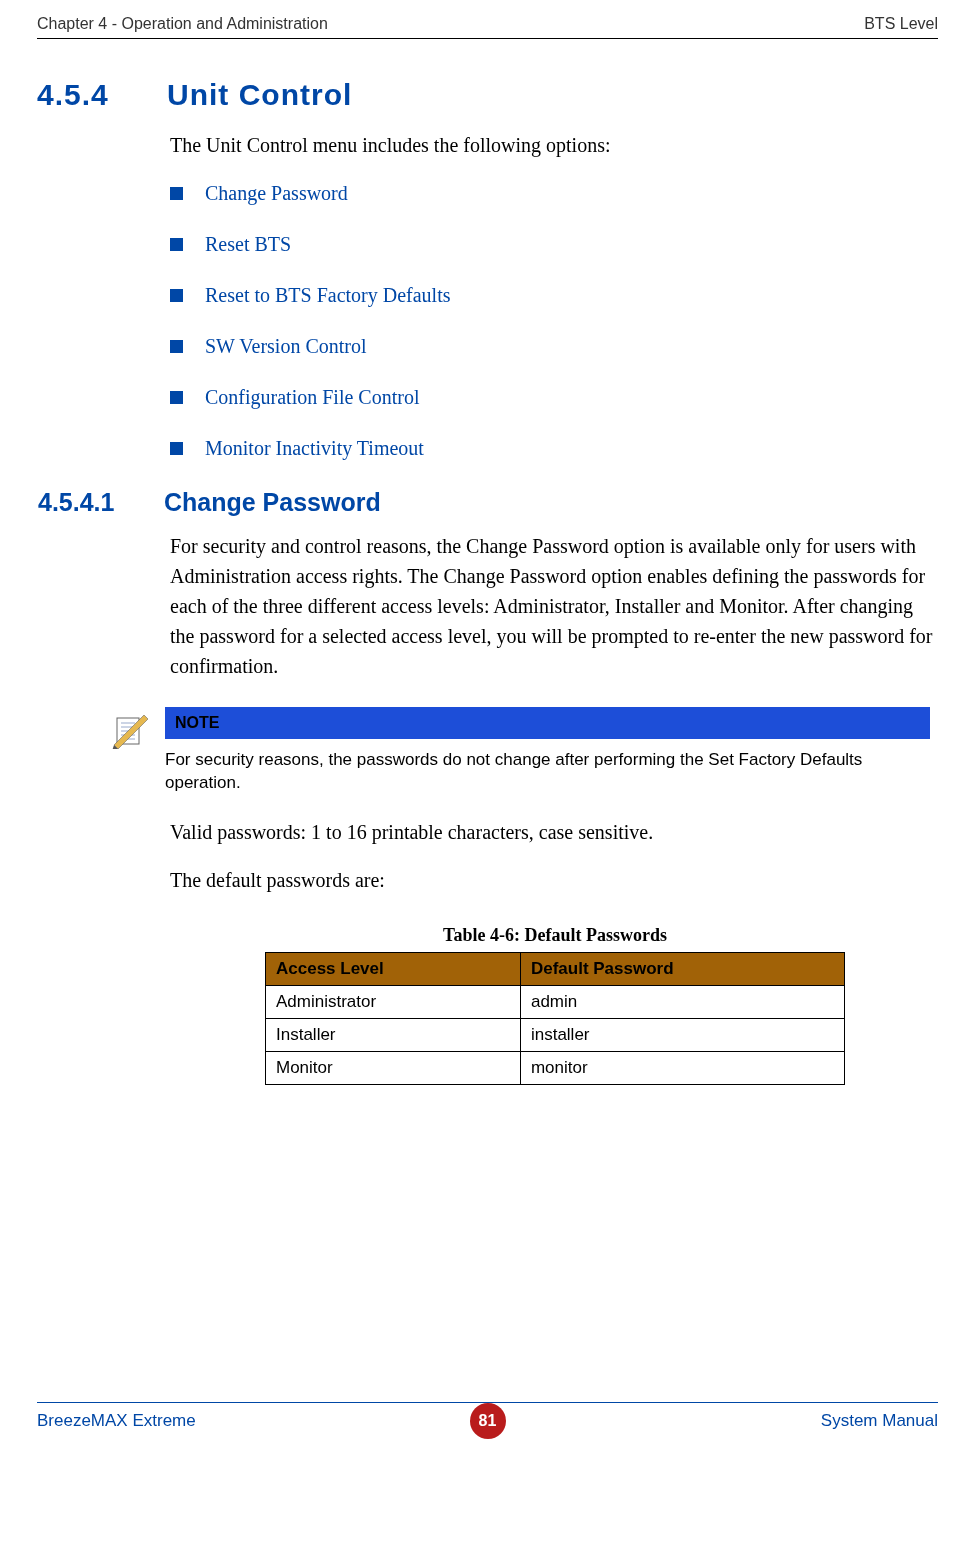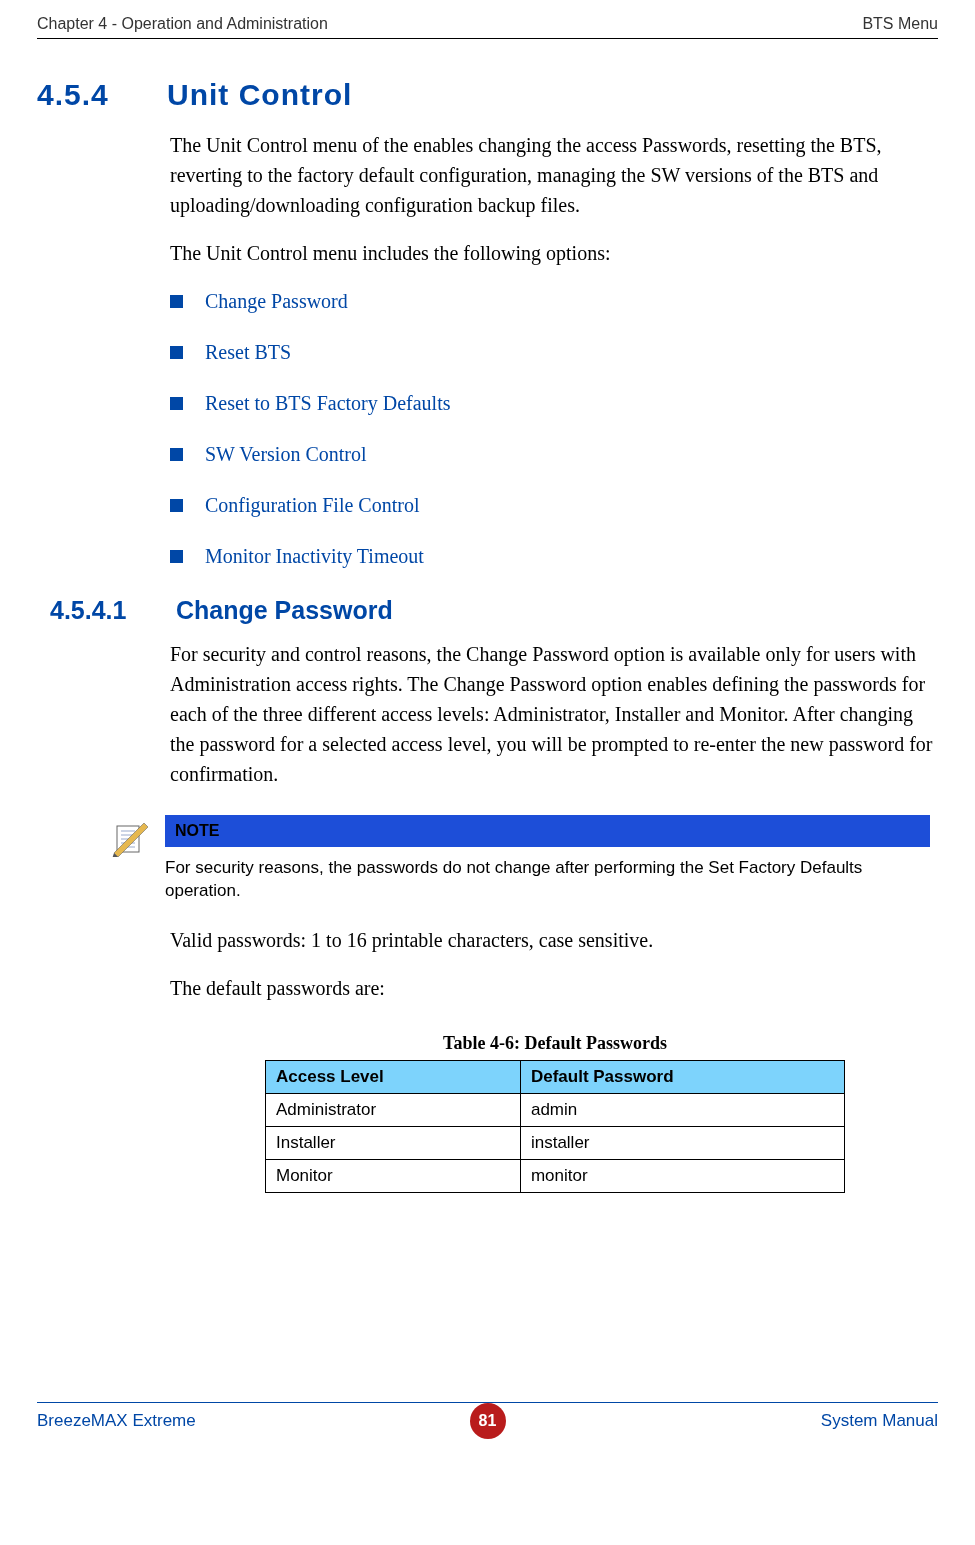--- a/index.html
+++ b/index.html
@@ -80,21 +80,21 @@
     margin-right: 22px;
     flex: 0 0 13px;
   }
   .subheading {
     color: #0047a6;
     font-family: Arial, Helvetica, sans-serif;
     font-weight: bold;
     font-size: 25px;
     margin: 10px 0 14px -132px;
   }
-  .subheading .snum { display: inline-block; width: 126px; margin-left: 12px; }
+  .subheading .snum { display: inline-block; width: 126px; }
   .note-block {
     margin: 26px 0 22px -60px;
     width: 820px;
     position: relative;
   }
   .note-icon {
     position: absolute;
     left: 0;
     top: 2px;
     width: 40px;
@@ -130,21 +130,21 @@
     margin: 0 auto;
     font-family: Arial, Helvetica, sans-serif;
     font-size: 17px;
   }
   table.pwtable th, table.pwtable td {
     border: 1px solid #000;
     text-align: left;
     padding: 6px 10px;
   }
   table.pwtable th {
-    background: #7dd3fc;
+    background: #a16207;
     font-weight: bold;
   }
   .footer {
     position: absolute;
     left: 37px;
     right: 37px;
     bottom: 30px;
     font-family: Arial, Helvetica, sans-serif;
     font-size: 17px;
     color: #0047a6;
@@ -179,30 +179,29 @@
     transform: translateX(-50%);
   }
 </style>
 </head>
 <body>
 
 <div class="page">
 
   <div class="header">
     <span class="header-left">Chapter 4 - Operation and Administration</span>
-    <span class="header-right">BTS Menu</span>
+    <span class="header-right">BTS Level</span>
   </div>
   <div class="header-rule"></div>
 
   <div class="section-heading">
     <span class="num">4.5.4</span><span>Unit Control</span>
   </div>
 
   <div class="body">
-    <p class="para">The Unit Control menu of the enables changing the access Passwords, resetting the BTS, reverting to the factory default configuration, managing the SW versions of the BTS and uploading/downloading configuration backup files.</p>
     <p class="para">The Unit Control menu includes the following options:</p>
 
     <ul class="option-list">
       <li class="option-item">
           <span class="sq-bullet"></span>
           <span>Change Password</span>
         </li>
       <li class="option-item">
           <span class="sq-bullet"></span>
           <span>Reset BTS</span>

